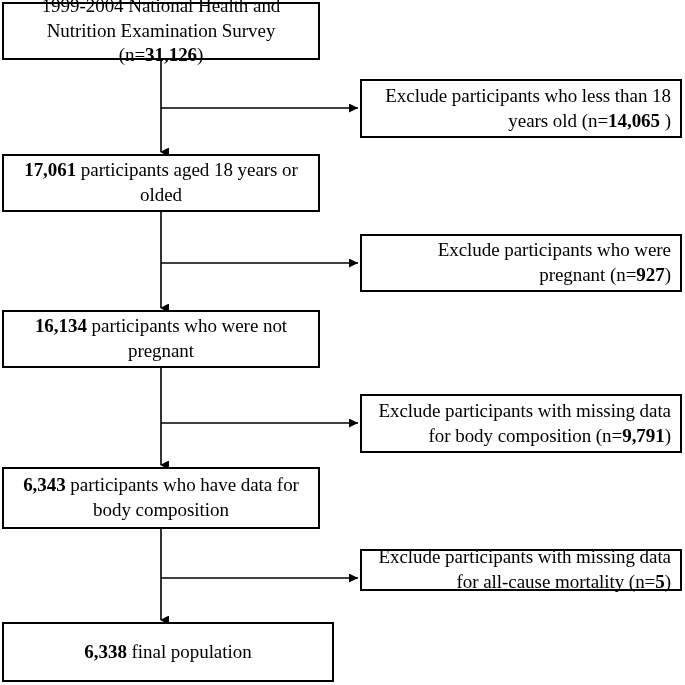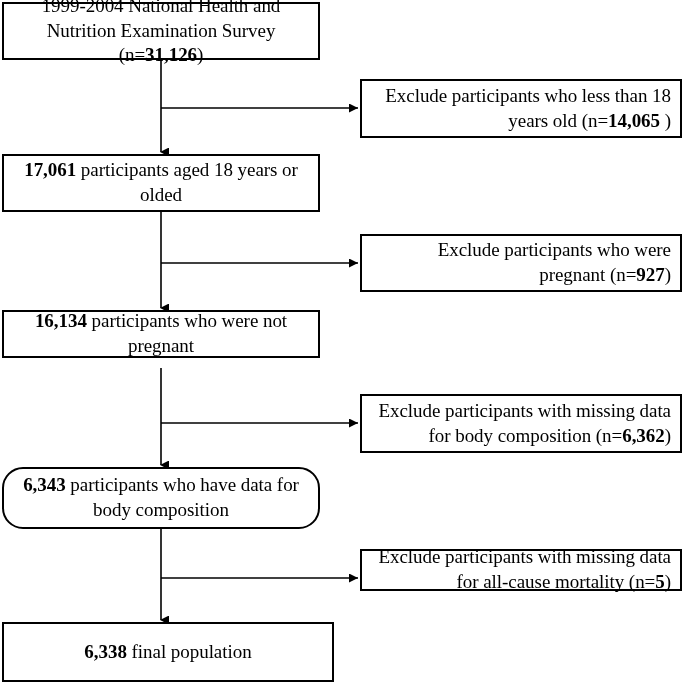--- a/index.html
+++ b/index.html
@@ -47,22 +47,22 @@
   .node.excl .txt {
     text-align: right;
     width: 100%;
   }
   .node .txt b {
     font-weight: bold;
   }
   
   #node-survey       { left: 2px;   top: 2px;   width: 318px; height: 58px; }
   #node-adults       { left: 2px;   top: 154px; width: 318px; height: 58px; }
-  #node-nonpregnant  { left: 2px;   top: 310px; width: 318px; height: 48px; }
-  #node-bodycomp     { left: 2px;   top: 467px; width: 318px; height: 62px; border-radius: 21px; }
+  #node-nonpregnant  { left: 2px;   top: 310px; width: 318px; height: 58px; }
+  #node-bodycomp     { left: 2px;   top: 467px; width: 318px; height: 62px; }
   #node-final        { left: 2px;   top: 622px; width: 332px; height: 60px; }
   
   #node-excl-age       { left: 360px; top: 79px;  width: 322px; height: 59px; }
   #node-excl-pregnant  { left: 360px; top: 234px; width: 322px; height: 58px; }
   #node-excl-bodycomp  { left: 360px; top: 394px; width: 322px; height: 59px; }
   #node-excl-mortality { left: 360px; top: 549px; width: 322px; height: 42px; }
 </style>
 </head>
 <body>
 
@@ -117,20 +117,20 @@
 
   <div class="node excl" id="node-excl-age">
     <div class="txt"><span>Exclude participants who less than 18 years old (n=</span><b>14,065</b><span> )</span></div>
   </div>
 
   <div class="node excl" id="node-excl-pregnant">
     <div class="txt"><span>Exclude participants who were pregnant (n=</span><b>927</b><span>)</span></div>
   </div>
 
   <div class="node excl" id="node-excl-bodycomp">
-    <div class="txt"><span>Exclude participants with missing data for body composition (n=</span><b>6,362</b><span>)</span></div>
+    <div class="txt"><span>Exclude participants with missing data for body composition (n=</span><b>9,791</b><span>)</span></div>
   </div>
 
   <div class="node excl" id="node-excl-mortality">
     <div class="txt"><span>Exclude participants with missing data for all-cause mortality (n=</span><b>5</b><span>)</span></div>
   </div>
 
 </div>
 
 </body></html>

